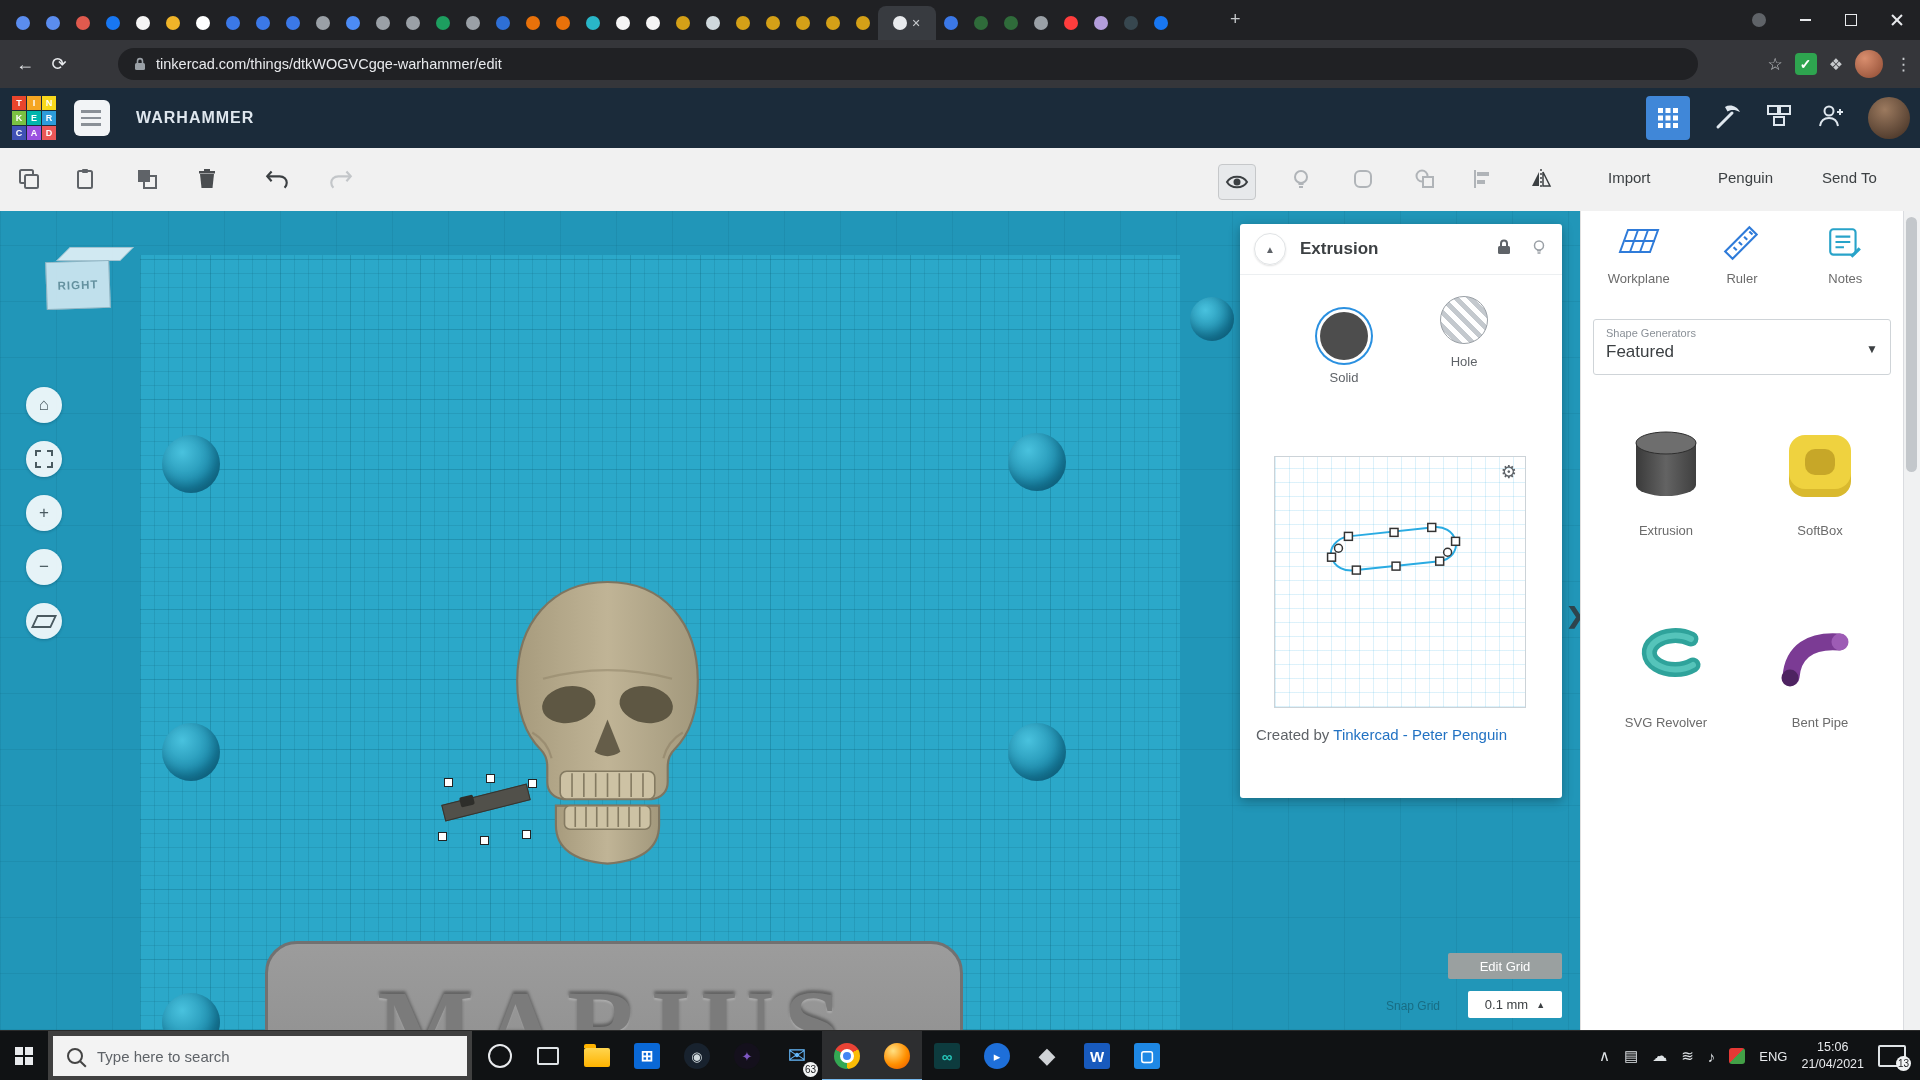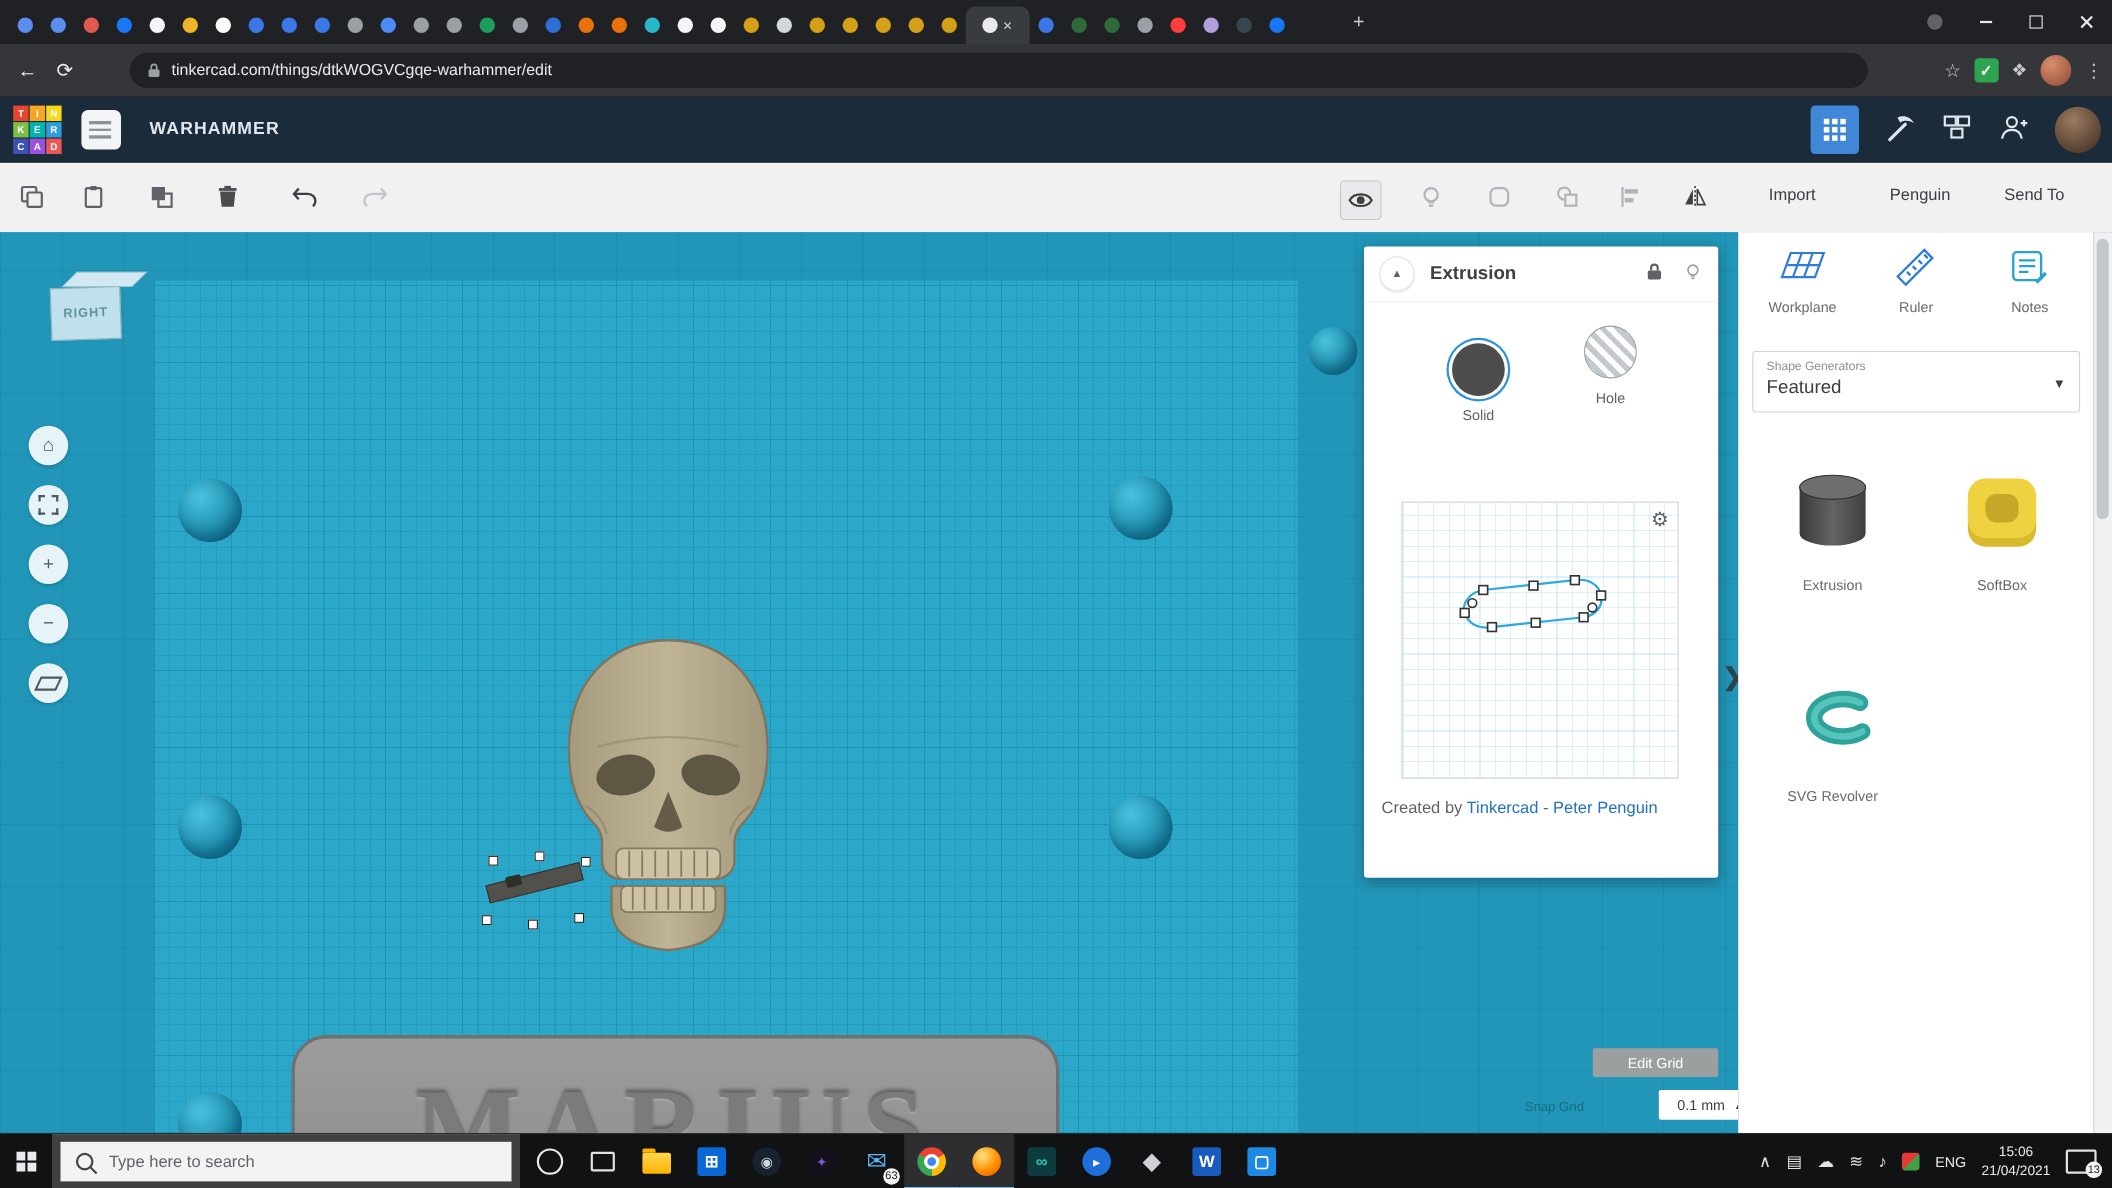--- a/index.html
+++ b/index.html
@@ -93,21 +93,21 @@
   .plaque{position:absolute;left:265px;top:730px;width:698px;height:300px;
           background:linear-gradient(#9c9c9c,#7f7f7f);border:3px solid #717171;
           border-radius:32px 32px 0 0;box-sizing:border-box;text-align:center;}
   .plaque .ptxt{font-family:"Liberation Serif",serif;font-size:102px;font-weight:bold;color:#7b7b7b;
           letter-spacing:10px;margin-top:24px;display:inline-block;
           text-shadow:0 -3px 3px rgba(35,35,35,.45),0 2px 2px rgba(255,255,255,.2);}
   .expander{position:absolute;left:1566px;top:392px;color:#2e444d;font-size:22px;font-weight:bold;}
   .editgrid{position:absolute;left:1448px;top:742px;width:114px;height:26px;background:#9aA0a0;
             color:#fff;font-size:13px;display:flex;align-items:center;justify-content:center;border-radius:2px;}
   .snaplabel{position:absolute;left:1386px;top:788px;font-size:12px;color:rgba(16,74,90,.55);}
-  .snapval{position:absolute;left:1508px;top:780px;width:94px;height:27px;background:#fff;border-radius:2px;
+  .snapval{position:absolute;left:1468px;top:780px;width:94px;height:27px;background:#fff;border-radius:2px;
            color:#3c4043;font-size:13px;display:flex;align-items:center;justify-content:center;gap:8px;text-align:right;}
   .snapcaret{font-size:9px;color:#3c4043;}
   
   .panel{position:absolute;left:1240px;top:224px;width:322px;height:574px;background:#fff;border-radius:3px;
          box-shadow:0 3px 12px rgba(0,0,0,.3);}
   .phead{height:50px;display:flex;align-items:center;padding:0 14px;border-bottom:1px solid #eceff1;}
   .collapsebtn{width:30px;height:30px;border-radius:50%;border:1px solid #e0e3e5;box-shadow:0 1px 2px rgba(0,0,0,.12);
                display:flex;align-items:center;justify-content:center;font-size:10px;color:#5f6368;}
   .ptitle{margin-left:14px;font-size:17px;font-weight:bold;color:#3c4043;flex:1;}
   .phicons{display:flex;gap:18px;align-items:center;}
@@ -142,21 +142,21 @@
   .vscroll{position:absolute;left:1903px;top:211px;width:17px;height:819px;background:#f0f1f2;
            border-left:1px solid #dadce0;box-sizing:border-box;}
   .vthumb{position:absolute;left:2px;top:6px;width:11px;height:255px;background:#c3c7cb;border-radius:6px;}
   
   .taskbar{position:absolute;left:0;top:1030px;width:1920px;height:50px;background:#101214;
            border-top:1px solid #2a2a2a;box-sizing:border-box;}
   .startbtn{position:absolute;left:0;top:0;width:48px;height:50px;display:flex;align-items:center;justify-content:center;}
   .winlogo{display:grid;grid-template-columns:8px 8px;grid-auto-rows:8px;gap:1.5px;}
   .winlogo i{background:#e8eaed;display:block;}
   .tsearch{position:absolute;left:48px;top:0;width:424px;height:50px;background:#f3f3f3;
-           border:7px solid #404040;box-sizing:border-box;display:flex;align-items:center;}
+           border:5px solid #404040;box-sizing:border-box;display:flex;align-items:center;}
   .mag{width:12px;height:12px;border:2px solid #444;border-radius:50%;position:relative;margin:0 12px 0 14px;flex:none;}
   .mag::after{content:"";position:absolute;width:8px;height:2px;background:#444;transform:rotate(45deg);
               right:-6px;bottom:-3px;}
   .tsearch input{border:none;outline:none;background:transparent;font-size:15px;width:330px;
                  font-family:"Liberation Sans",sans-serif;color:#333;}
   .tsearch input::placeholder{color:#5f6368;}
   .cortana{position:absolute;left:476px;top:0;width:48px;height:50px;display:flex;align-items:center;justify-content:center;}
   .ring{width:20px;height:20px;border:2px solid #e8eaed;border-radius:50%;}
   .tview{position:absolute;left:524px;top:0;width:48px;height:50px;display:flex;align-items:center;justify-content:center;}
   .tviewbox{width:18px;height:14px;border:2px solid #dfe3e6;border-radius:2px;}
@@ -667,20 +667,28 @@
       </svg>
       <div class="shapelabel">SoftBox</div>
     </div>
     <div class="shapecell">
       <svg width="90" height="90" viewBox="0 0 90 90">
         <path d="M70 26 A26 17 0 1 0 72 52" fill="none" stroke="#2fa39b" stroke-width="15" stroke-linecap="round"></path>
         <path d="M70 26 A26 17 0 1 0 72 52" fill="none" stroke="#55c4ba" stroke-width="6" stroke-linecap="round"></path>
       </svg>
       <div class="shapelabel">SVG Revolver</div>
     </div>
+    <div class="shapecell">
+      <svg width="90" height="90" viewBox="0 0 90 90">
+        <path d="M16 64 C18 38 36 27 64 29" fill="none" stroke="#7b3b94" stroke-width="17" stroke-linecap="round"></path>
+        <ellipse cx="15" cy="65" rx="8.5" ry="8.5" fill="#4e2361"></ellipse>
+        <ellipse cx="65" cy="29" rx="8.5" ry="8.5" fill="#9d5cb5"></ellipse>
+      </svg>
+      <div class="shapelabel">Bent Pipe</div>
+    </div>
   </div>
 </div>
 
 <div class="vscroll">
   <div class="vthumb"></div>
 </div>
 
 <div class="taskbar">
   <div class="startbtn">
     <span class="winlogo">

